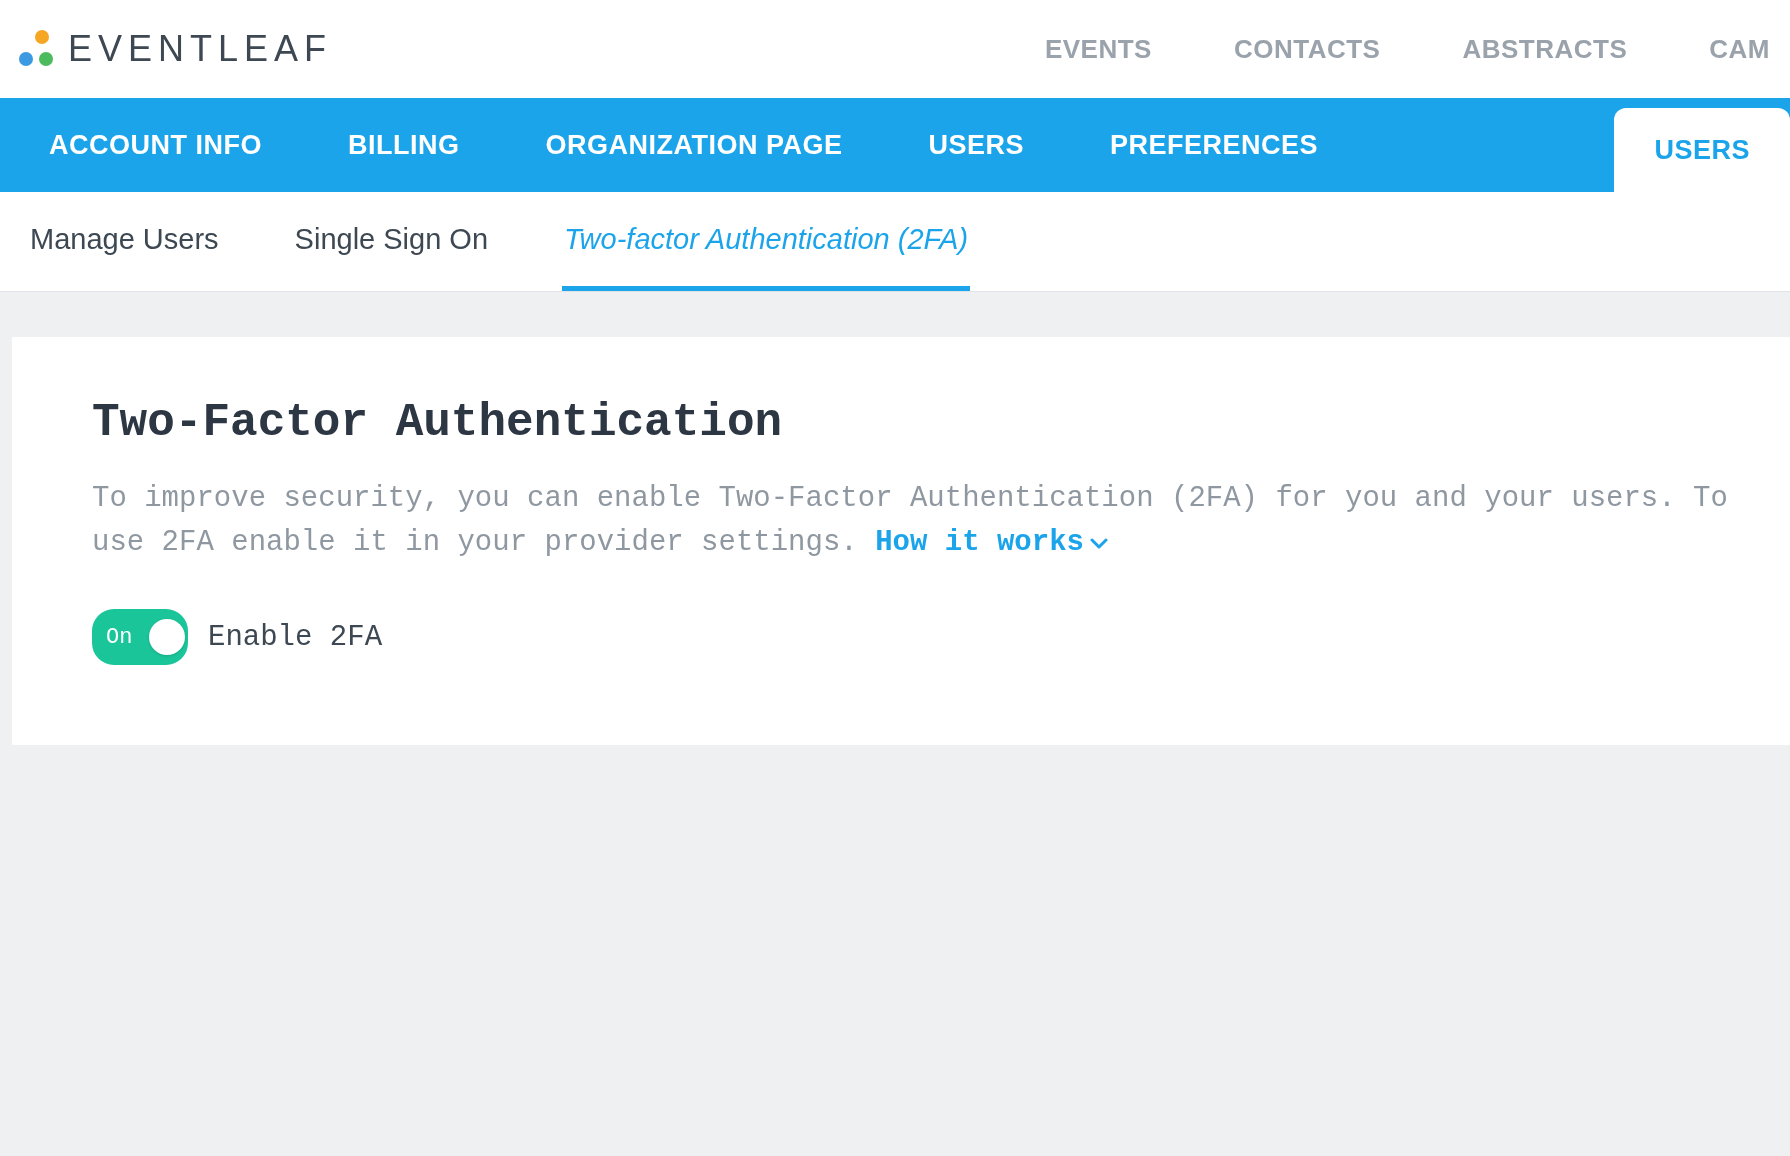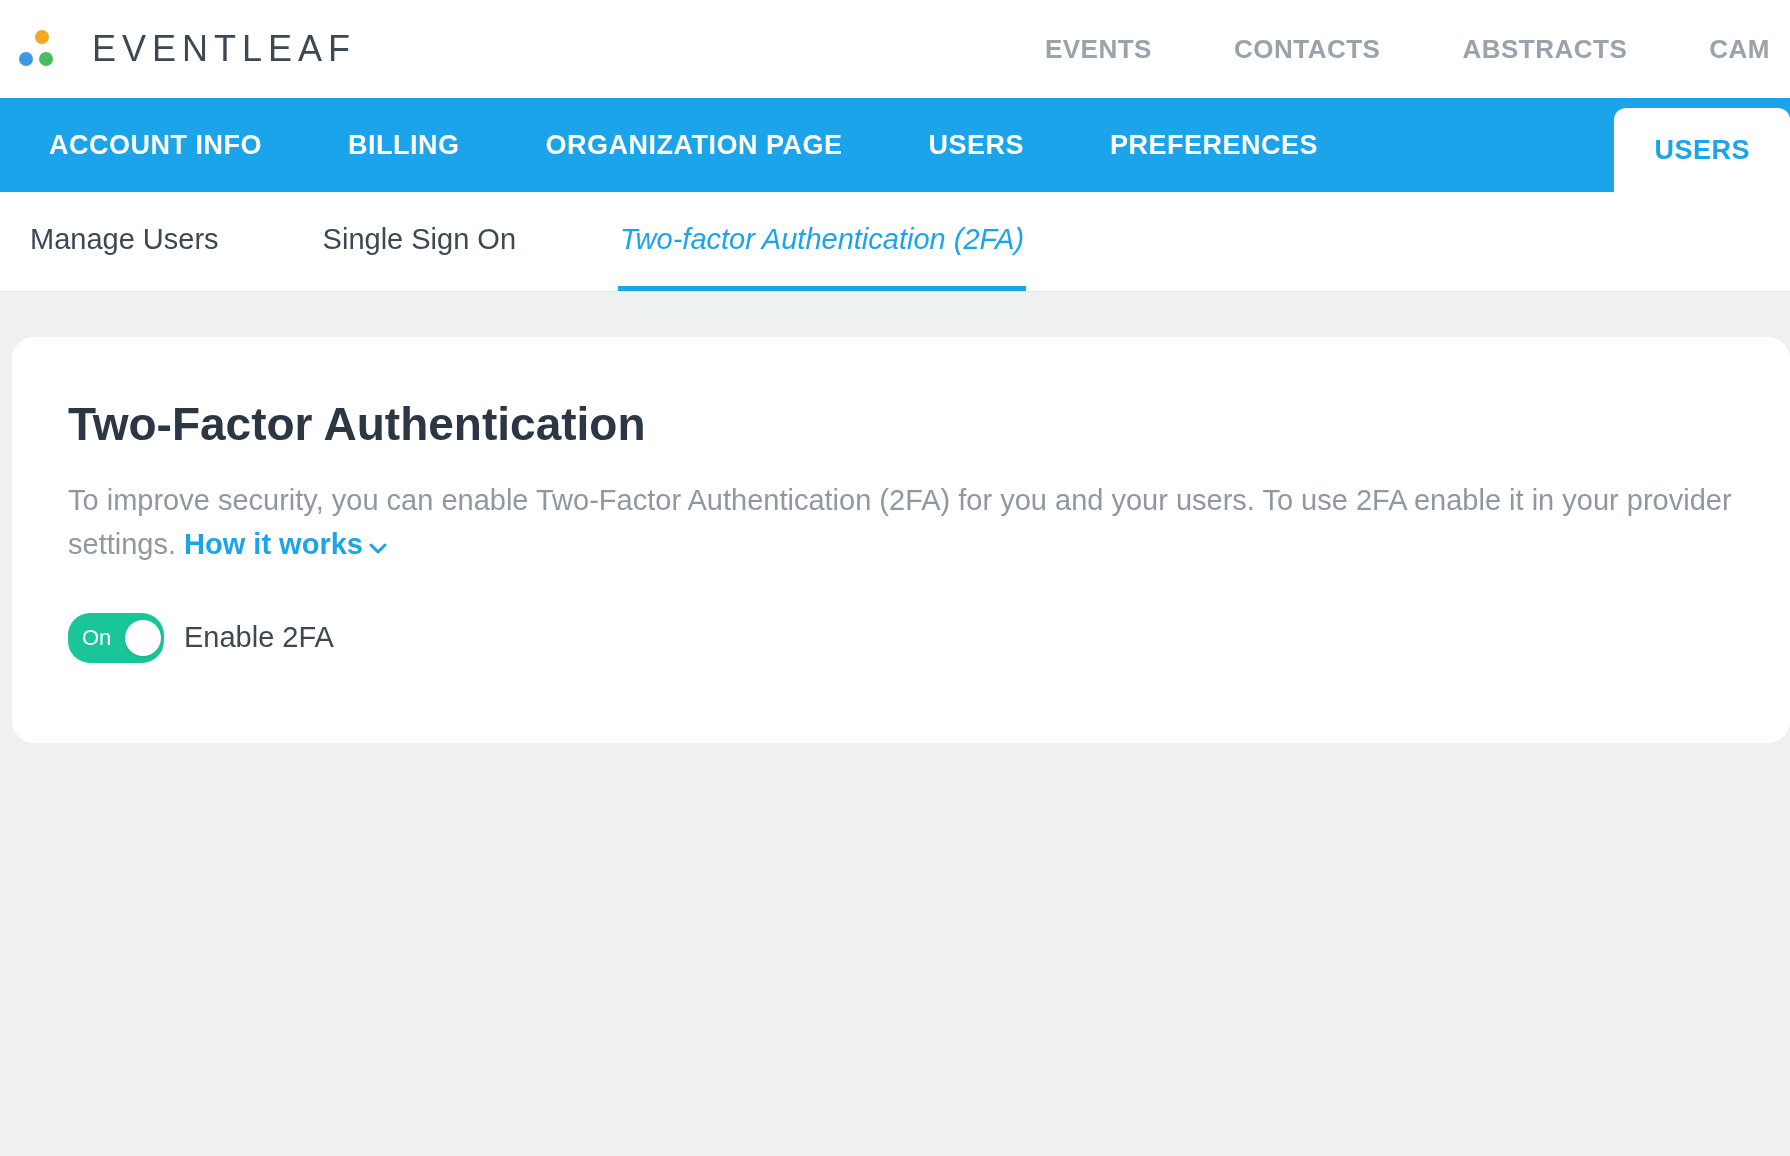--- a/index.html
+++ b/index.html
@@ -16,21 +16,21 @@
     .top-header {
       background: #fff;
       display: flex;
       align-items: center;
       padding: 20px 0 20px 15px;
       height: 98px;
     }
     .logo-wrap {
       display: flex;
       align-items: center;
-      gap: 35px;
+      gap: 11px;
     }
     .logo-dots {
       position: relative;
       width: 42px;
       height: 42px;
     }
     .dot {
       position: absolute;
       border-radius: 50%;
     }
@@ -99,21 +99,21 @@
       border-top-right-radius: 12px;
       margin-top: 10px;
       padding: 0 40px;
       margin-right: 0;
     }
     .tertiary-nav {
       background: #fff;
       display: flex;
       align-items: stretch;
       padding-left: 28px;
-      gap: 100px;
+      gap: 72px;
       height: 100px;
       border-bottom: 1px solid #e0e4e8;
     }
     .tertiary-item {
       font-size: 29px;
       color: #3d4852;
       cursor: pointer;
       display: flex;
       align-items: center;
       padding: 0 2px;
@@ -122,23 +122,24 @@
     .tertiary-item.active {
       color: #1ca4eb;
       border-bottom-color: #1ca4eb;
       font-style: italic;
     }
     .content-area {
       padding: 45px 0 0 12px;
     }
     .card {
       background: #fff;
-      border-radius: 22px;
-      padding: 60px 0 80px 56px;
+      border-radius: 1px;
+      padding: 60px 0 80px 80px;
       width: 100%;
+      font-family: Liberation Mono, monospace;
     }
     .card-title {
       font-size: 46px;
       font-weight: 700;
       color: #2d3743;
       margin-bottom: 28px;
     }
     .card-desc {
       font-size: 29px;
       color: #8f98a1;
@@ -156,21 +157,21 @@
       margin-left: 6px;
       vertical-align: middle;
     }
     .toggle-row {
       display: flex;
       align-items: center;
       gap: 20px;
     }
     .toggle {
       width: 96px;
-      height: 50px;
+      height: 56px;
       background: #1bc59a;
       border-radius: 22px;
       position: relative;
       cursor: pointer;
       display: flex;
       align-items: center;
     }
     .toggle-label {
       position: absolute;
       left: 14px;

